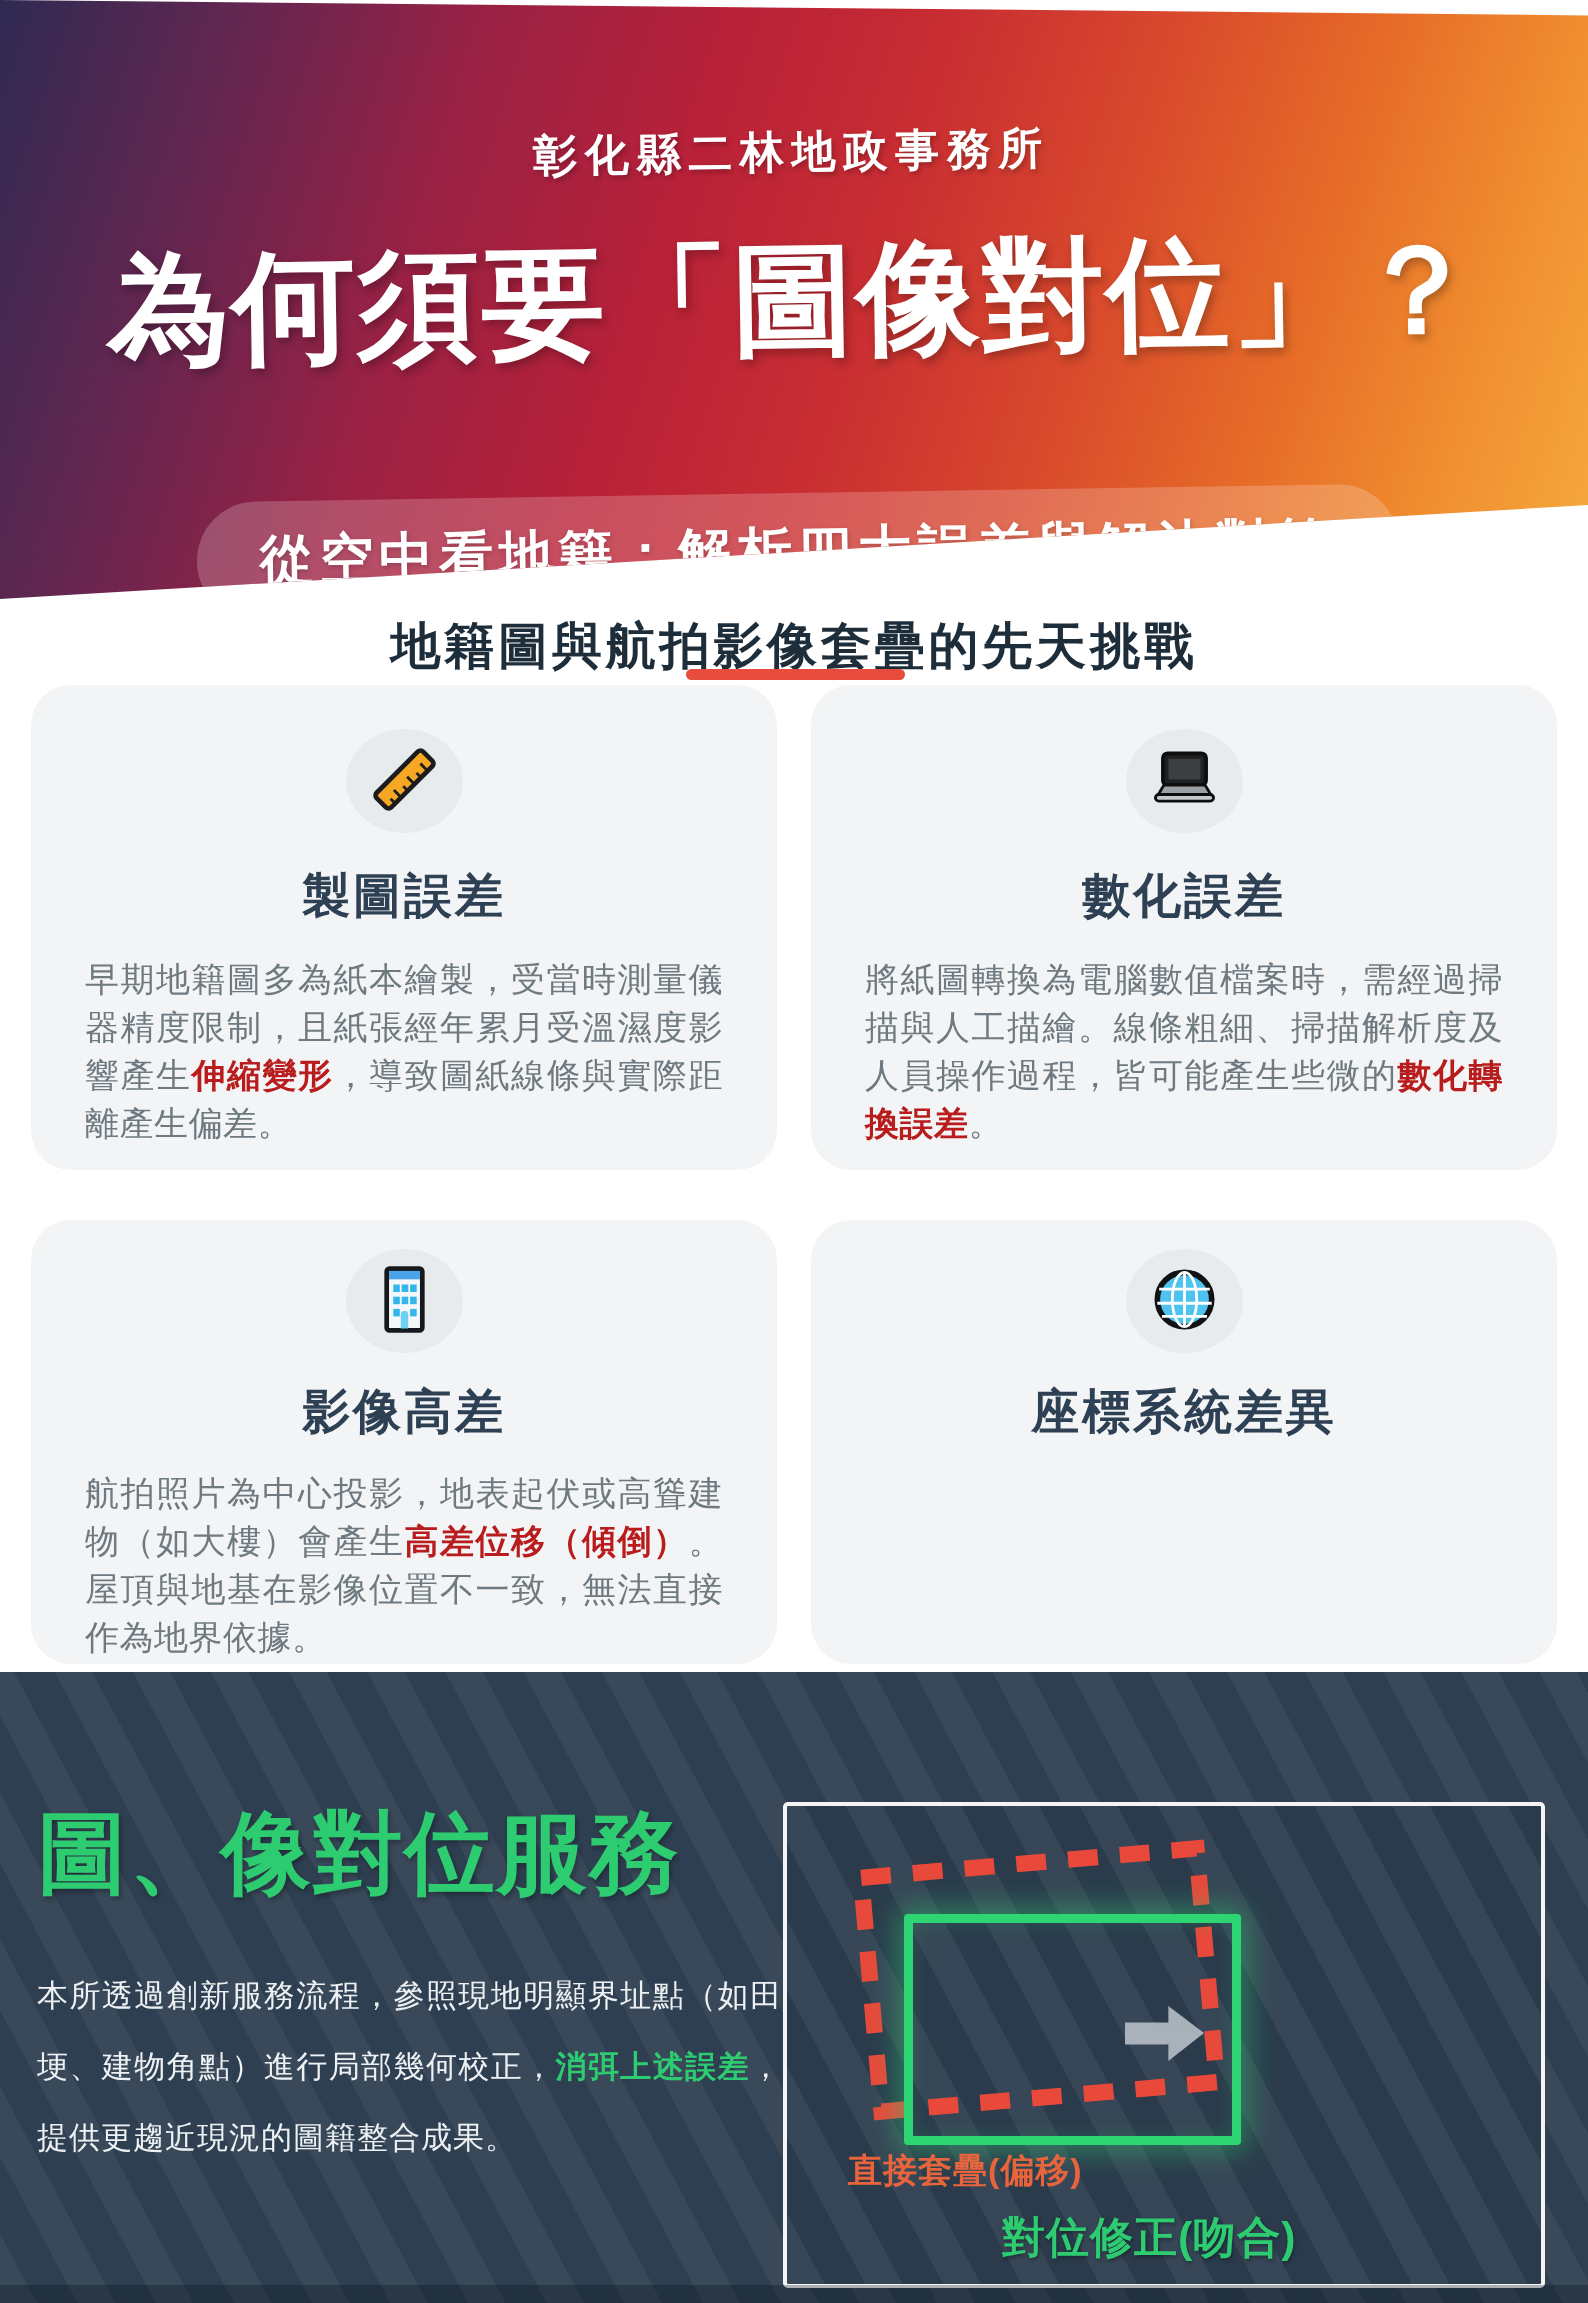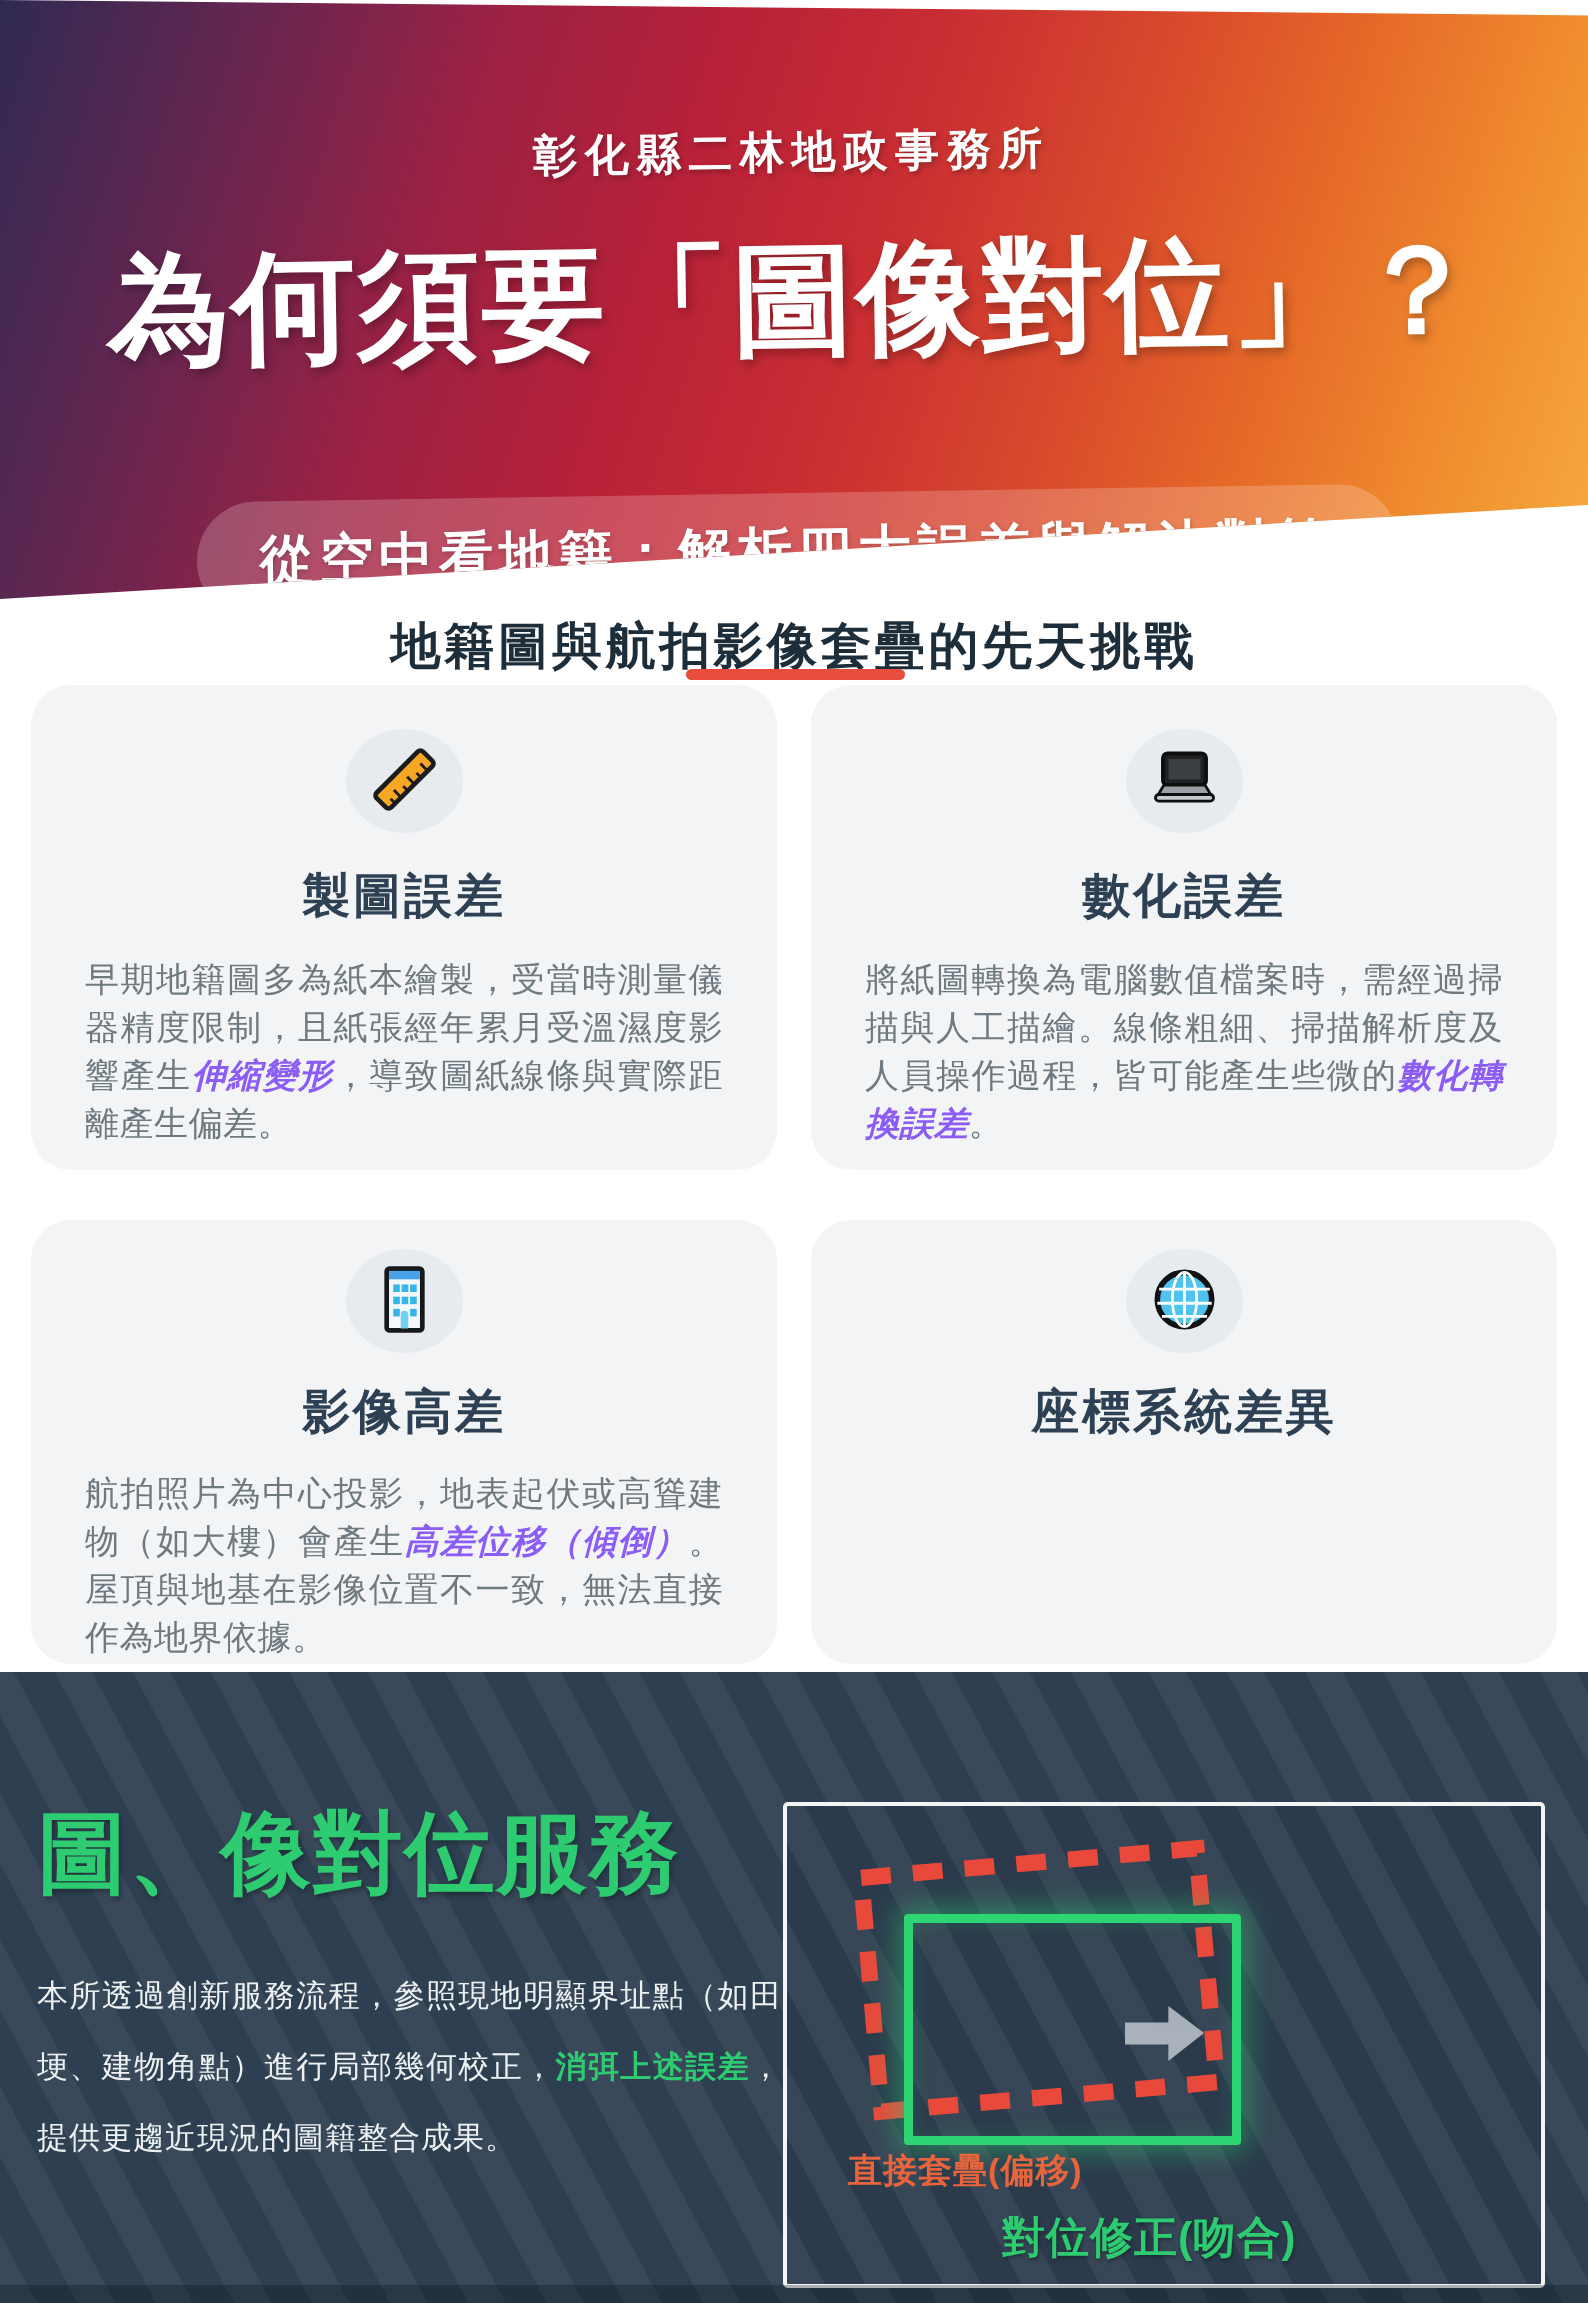--- a/index.html
+++ b/index.html
@@ -69,21 +69,21 @@
     margin:0;font-size:48px;font-weight:900;color:#2e4053;letter-spacing:2.9px;
   }
   .row1 .card h3{margin-top:31px;}
   .row2 .card h3{margin-top:27px;}
   .card p{
     margin:0;width:638px;font-size:34px;line-height:48px;color:#6f7a80;
     text-align:justify;letter-spacing:0.5px;
   }
   .row1 .card p{margin-top:27px;}
   .row2 .card p{margin-top:25px;}
-  .hl-red{color:#8b5cf6;font-weight:800;font-style:italic;}
+  .hl-red{color:#b91c1c;font-weight:800;}
   .hl-green{color:#2ecc71;font-weight:800;}
 
   
   .service{
     position:absolute;left:0;top:1672px;width:1588px;height:632px;
     background:repeating-linear-gradient(62deg,rgba(255,255,255,0.05) 0 33px,rgba(255,255,255,0) 33px 69px),#2e3f51;
   }
   .service::after{
     content:"";position:absolute;left:0;right:0;bottom:0;height:19px;
     background:rgba(8,16,26,0.3);

